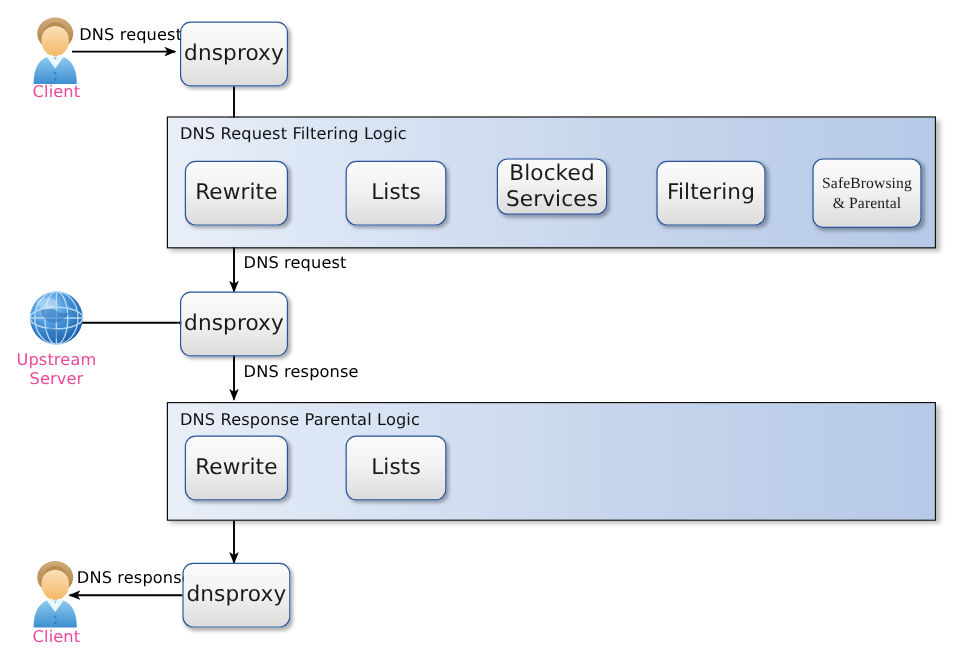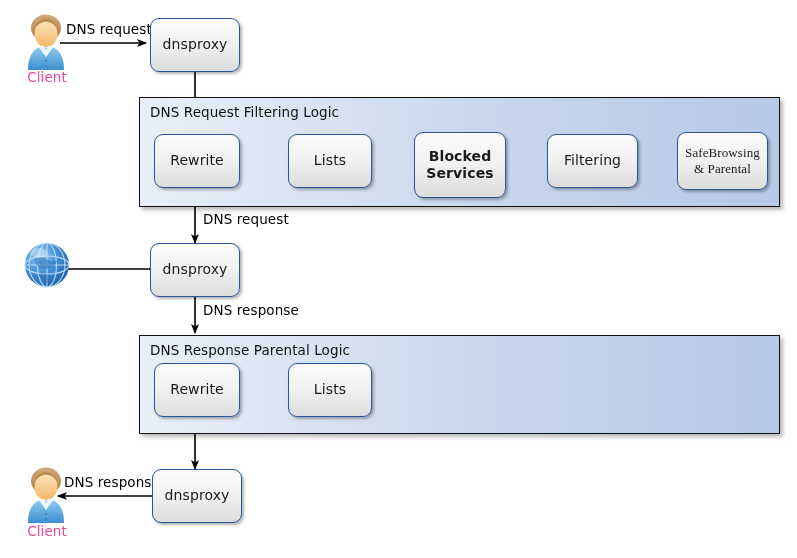--- a/index.html
+++ b/index.html
@@ -28,21 +28,21 @@
     position: absolute;
     box-sizing: border-box;
     border: 1.6px solid #2a5699;
     border-radius: 9px;
     background: linear-gradient(to bottom, #fbfbfb 0%, #f2f2f2 45%, #dcdcdc 100%);
     box-shadow: 2px 2px 3px rgba(0,0,0,0.30);
     display: flex;
     align-items: center;
     justify-content: center;
     text-align: center;
-    font-size: 14px;
+    font-size: 18px;
     line-height: 1.22;
     color: #1a1a1a;
     white-space: pre-line;
     letter-spacing: 0.1px;
   }
 
   
   .panel {
     position: absolute;
     box-sizing: border-box;
@@ -169,20 +169,22 @@
       <path d="M11.5,13 Q22,2.5 32.5,13 Q30,5.5 22,4.5 Q13.5,5.5 11.5,13 Z" fill="#b98c50"></path>
       <path d="M4,56 Q4,38 15,33.5 L29,33.5 Q40,38 40,56 Z" fill="url(#shirtGrad)"></path>
       <path d="M15,33.5 L22,43 L29,33.5 L24.5,31.5 L22,36 L19.5,31.5 Z" fill="#ecf6fd"></path>
       <circle cx="22" cy="47" r="1.1" fill="#2f7cba" opacity="0.8"></circle>
       <circle cx="22" cy="52" r="1.1" fill="#2f7cba" opacity="0.8"></circle>
     </g>
   </svg>
 
   <div class="caption" style="left:4px; top:70px; width:86px;">Client</div>
 
+  <div class="caption" style="left:2px; top:293px; width:90px;">Upstream
+Server</div>
 
   <div class="caption" style="left:4px; top:524px; width:86px;">Client</div>
 
   <div class="elabel" style="left:66px; top:22px;">DNS request</div>
 
   <div class="elabel" style="left:203px; top:212px;">DNS request</div>
 
 
   <div class="elabel" style="left:203px; top:303px;">DNS response</div>
 
@@ -193,21 +195,21 @@
   <div class="node" style="left:150px; top:243px; width:90px; height:54px;">dnsproxy</div>
 
   <div class="node" style="left:152px; top:469px; width:90px; height:54px;">dnsproxy</div>
 
   <div class="panel" style="left:139px; top:97px; width:641px; height:110px;">
     <div class="panel-title">DNS Request Filtering Logic</div>
   </div>
 
   <div class="node" style="left:154px; top:134px; width:86px; height:54px;">Rewrite</div>
   <div class="node" style="left:288px; top:134px; width:84px; height:54px;">Lists</div>
-  <div class="node" style="left:414px; top:132px; width:92px; height:66px;font-weight:bold;">Blocked
+  <div class="node" style="left:414px; top:132px; width:92px; height:47px;">Blocked
 Services</div>
   <div class="node" style="left:547px; top:134px; width:91px; height:54px;">Filtering</div>
   <div class="node" style="left:677px; top:132px; width:91px; height:58px; font-size:13px;font-family:Liberation Serif, serif;">SafeBrowsing
 &amp; Parental</div>
 
   <div class="panel" style="left:139px; top:335px; width:641px; height:99px;">
     <div class="panel-title">DNS Response Parental Logic</div>
   </div>
 
   <div class="node" style="left:154px; top:363px; width:86px; height:54px;">Rewrite</div>

